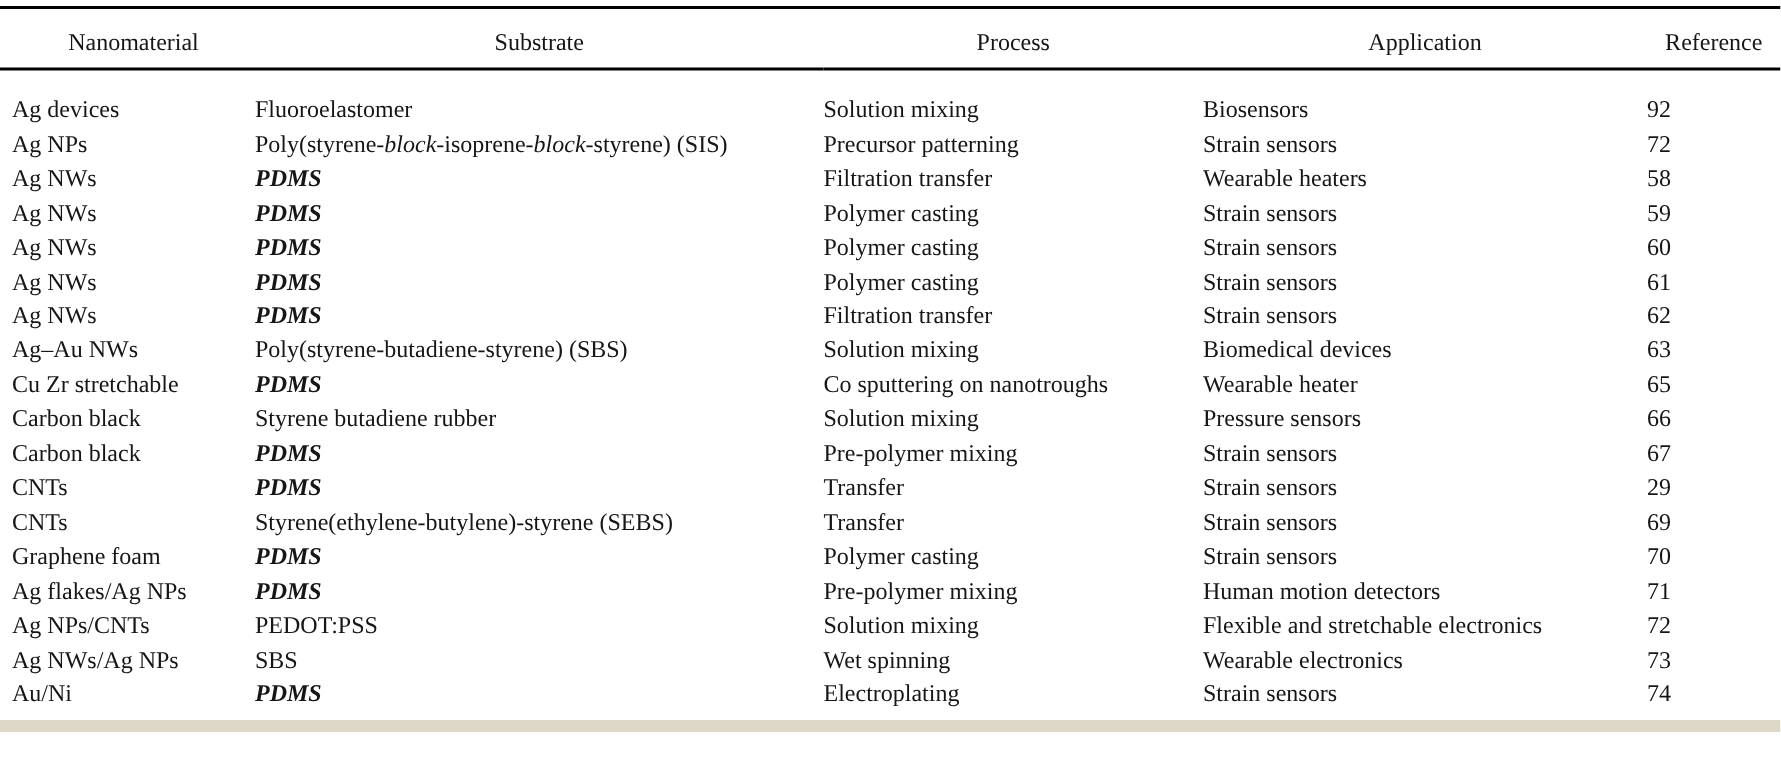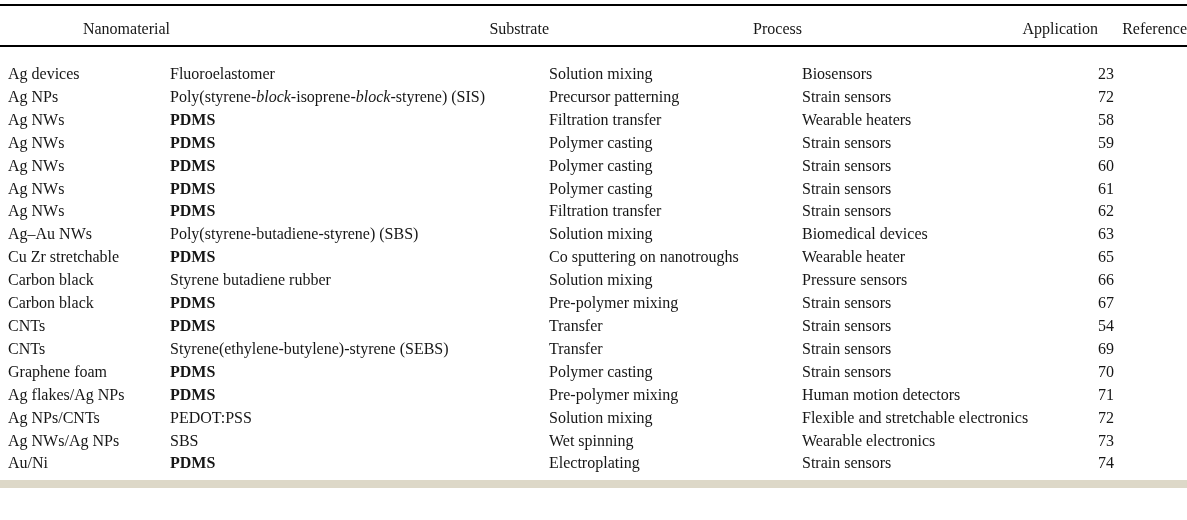--- a/index.html
+++ b/index.html
@@ -30,21 +30,21 @@
     width: 1187px;
     font-size: 16px;
   }
   col.c1 { width: 170px; }
   col.c2 { width: 379px; }
   col.c3 { width: 253px; }
   col.c4 { width: 296px; }
   col.c5 { width: 89px; }
   thead th {
     font-weight: normal;
-    text-align: right;
+    text-align: center;
     vertical-align: bottom;
     padding: 14px 0 7px 0;
     border-bottom: 2px solid #000000;
     white-space: nowrap;
   }
   thead th:first-child,
   tbody td:first-child {
     padding-left: 8px;
   }
   tbody tr.spacer-row td {
@@ -53,20 +53,21 @@
   }
   tbody td {
     padding: 0;
     height: 22.9px;
     line-height: 22.9px;
     white-space: nowrap;
     vertical-align: middle;
   }
   tbody td.bold {
     font-weight: bold;
+    font-style: italic;
   }
   tbody td sub {
     font-size: 0.7em;
     line-height: 0;
   }
   .rule-bottom {
     height: 8px;
     background: #ddd8c8;
     margin-top: 5px;
   }
@@ -95,21 +96,21 @@
     </thead>
     <tbody>
       <tr class="spacer-row">
           <td colspan="5"></td>
         </tr>
     <tr>
           <td>Ag devices</td>
           <td>Fluoroelastomer</td>
           <td>Solution mixing</td>
           <td>Biosensors</td>
-          <td>23</td>
+          <td>92</td>
         </tr>
         <tr>
           <td>Ag NPs</td>
           <td>Poly(styrene-<i>block</i>-isoprene-<i>block</i>-styrene) (SIS)</td>
           <td>Precursor patterning</td>
           <td>Strain sensors</td>
           <td>72</td>
         </tr>
         <tr>
           <td>Ag NWs</td>
@@ -172,21 +173,21 @@
           <td class="bold">PDMS</td>
           <td>Pre-polymer mixing</td>
           <td>Strain sensors</td>
           <td>67</td>
         </tr>
         <tr>
           <td>CNTs</td>
           <td class="bold">PDMS</td>
           <td>Transfer</td>
           <td>Strain sensors</td>
-          <td>54</td>
+          <td>29</td>
         </tr>
         <tr>
           <td>CNTs</td>
           <td>Styrene(ethylene-butylene)-styrene (SEBS)</td>
           <td>Transfer</td>
           <td>Strain sensors</td>
           <td>69</td>
         </tr>
         <tr>
           <td>Graphene foam</td>

